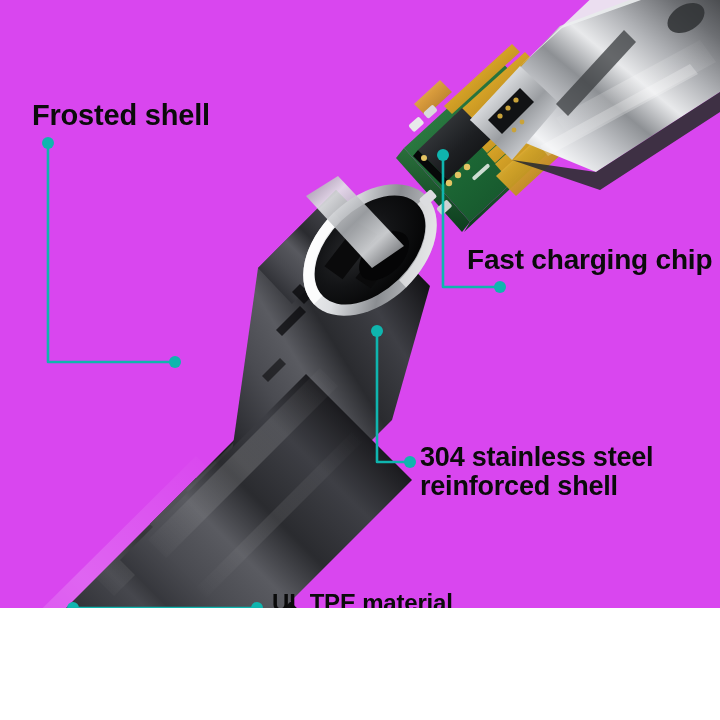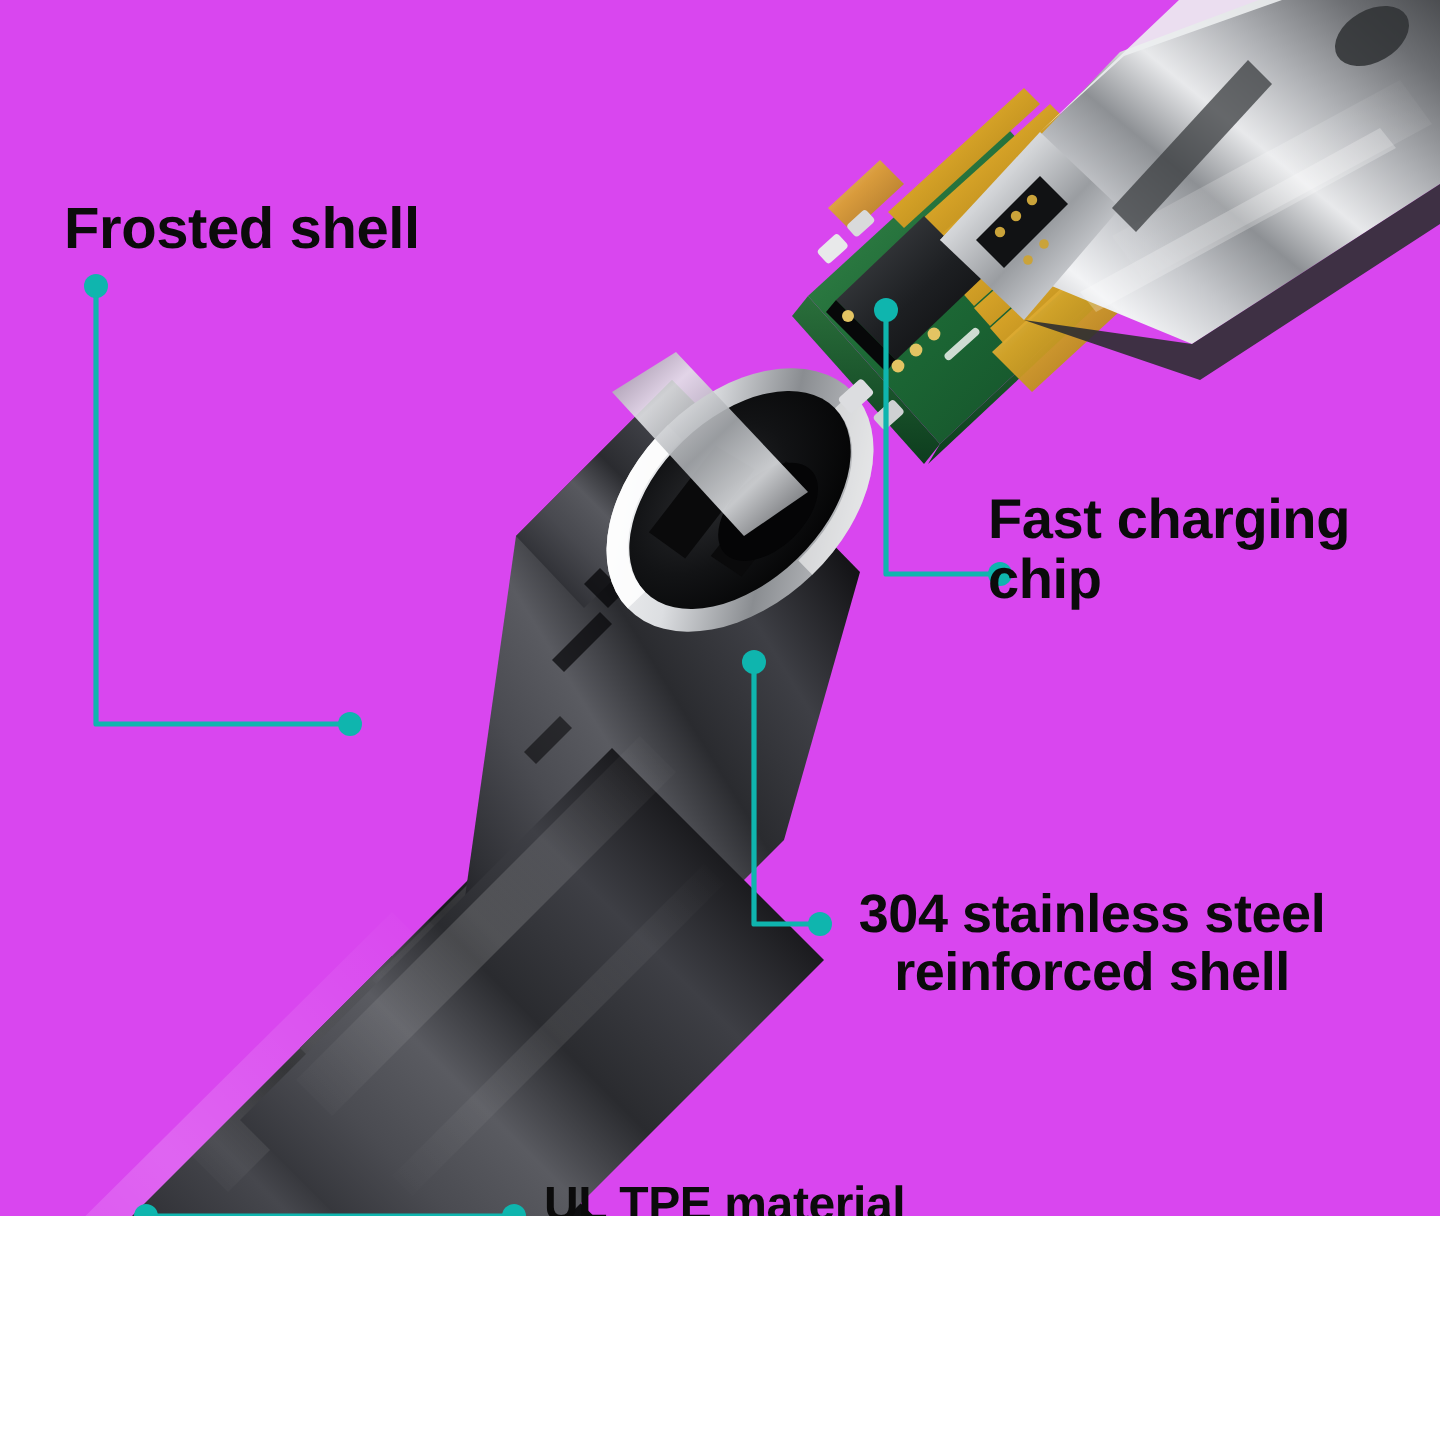--- a/index.html
+++ b/index.html
@@ -44,27 +44,25 @@
   }
   .callout-label.lbl-frosted {
     left: 32px;
     top: 100px;
     font-size: 29px;
   }
   .callout-label.lbl-chip {
     left: 467px;
     top: 245px;
     font-size: 28px;
-    margin-left: 27px;
   }
   .callout-label.lbl-steel {
     left: 420px;
     top: 443px;
     font-size: 27px;
-    text-align: center;
     width: 252px;
   }
   .callout-label.lbl-tpe {
     left: 272px;
     top: 590px;
     font-size: 24px;
   }
 </style>
 </head>
 <body>

